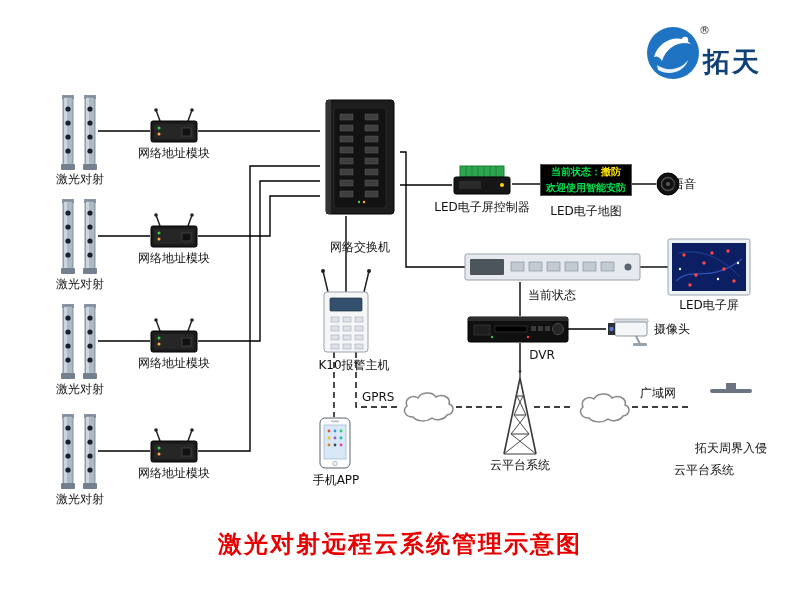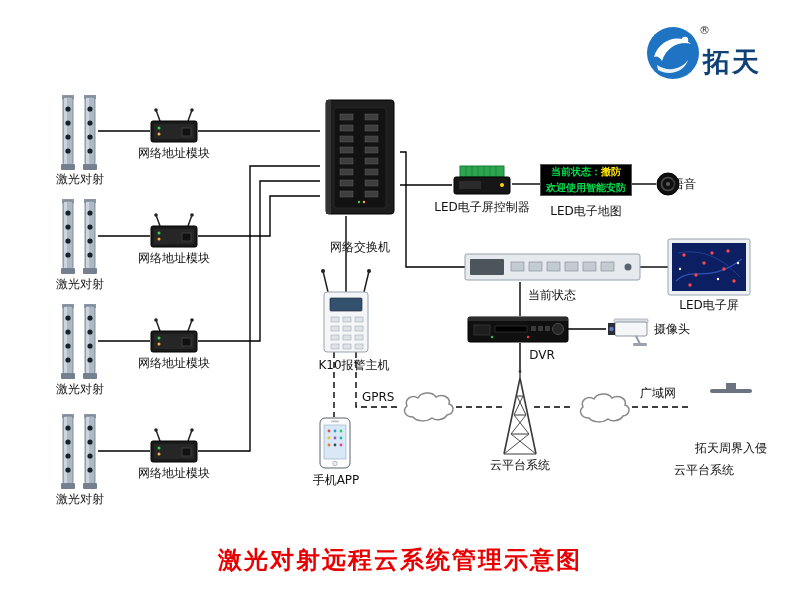--- a/index.html
+++ b/index.html
@@ -2,21 +2,21 @@
 <html><head>
 <meta charset="utf-8">
 <style>
   html,body{margin:0;padding:0;background:#fff;}
   .stage{position:relative;width:800px;height:600px;background:#ffffff;overflow:hidden;
          font-family:"DejaVu Sans","Liberation Sans",sans-serif;}
   .layer{position:absolute;left:0;top:0;}
   .lbl{position:absolute;font-size:12px;color:#111;white-space:nowrap;line-height:1.2;}
   .lbl.c{transform:translateX(-50%);}
   .title{position:absolute;left:0;right:0;top:528px;text-align:center;
-         font-size:24px;font-weight:700;color:#e80000;letter-spacing:2px;margin-top:16px;}
+         font-size:24px;font-weight:700;color:#e80000;letter-spacing:2px;}
   .ledscreen{position:absolute;left:540px;top:164px;width:92px;height:32px;background:#000;
              border:1px solid #555;box-sizing:border-box;display:flex;flex-direction:column;
              justify-content:center;align-items:center;gap:2px;}
   .led-line{font-size:10px;font-weight:700;white-space:nowrap;letter-spacing:0;}
   .led-prefix{color:#00e050;}
   .led-val{color:#ffe400;}
   .led-welcome{color:#00e050;text-align:right;}
   .monitor{position:absolute;left:688px;top:383px;width:86px;}
   .mon-screen{height:40px;border:2px solid #353b42;border-radius:2px;box-sizing:border-box;
               background:linear-gradient(#f7fbff,#d9eaf8);display:flex;align-items:center;

